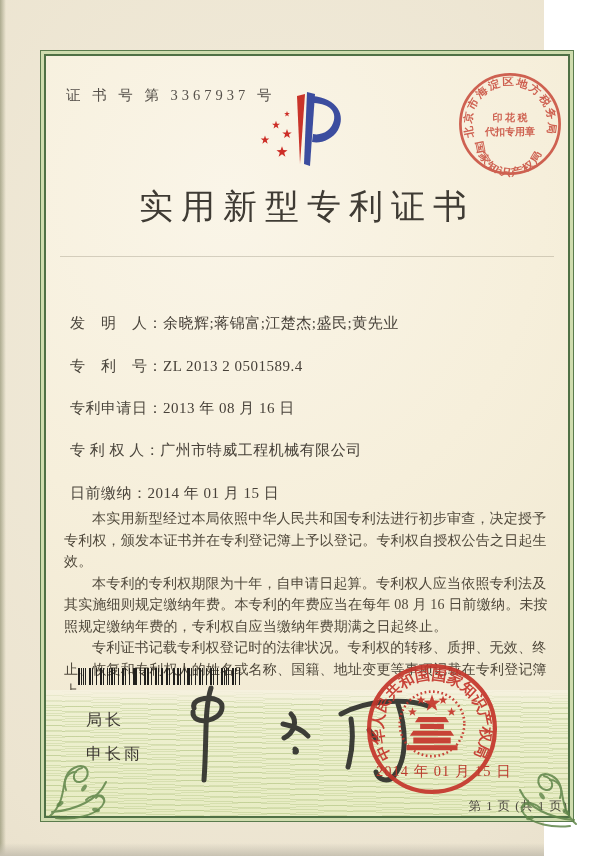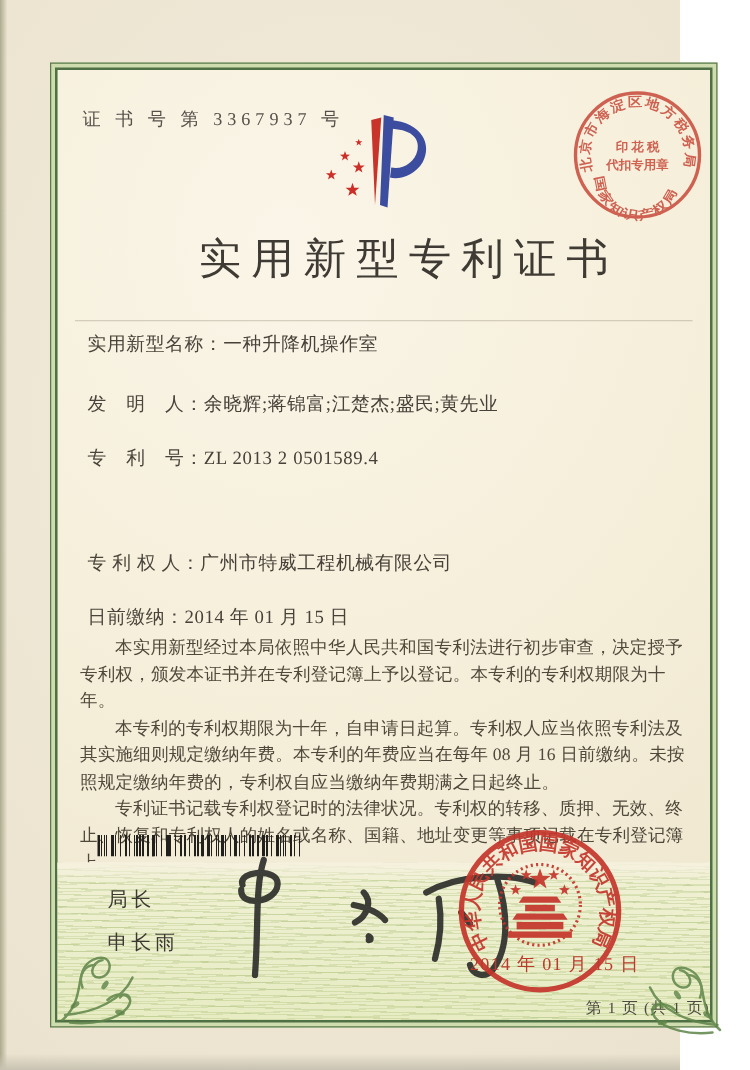--- a/index.html
+++ b/index.html
@@ -13,21 +13,21 @@
         background:linear-gradient(180deg, rgba(160,155,138,0), #c8c2b2);}
   
   .cert{position:absolute;left:40px;top:50px;width:534px;height:772px;
         border:1px solid #5a7b4d;padding:3px;background:#cfdcae;box-sizing:border-box;}
   .cert-inner{position:relative;width:100%;height:100%;border:2px solid #4f7045;box-sizing:border-box;
         background:radial-gradient(120% 90% at 35% 18%, #faf5e8 0%, #f6efdb 50%, #efe7cf 100%);}
   .cert-no{position:absolute;left:20px;top:30px;font-size:14.5px;letter-spacing:4px;color:#55504a;white-space:nowrap;}
   .logo{position:absolute;left:200px;top:32px;width:100px;height:80px;}
   .tax-seal{position:absolute;left:408px;top:12px;width:112px;height:112px;opacity:.88;}
   .title{position:absolute;left:0;top:128px;width:100%;text-align:center;
-        font-size:34px;letter-spacing:8px;color:#3f3b34;white-space:nowrap;padding-left:20px;}
+        font-size:34px;letter-spacing:8px;color:#3f3b34;white-space:nowrap;}
   .header-rule{position:absolute;left:14px;top:200px;width:494px;height:1px;background:rgba(120,110,90,.28);}
   .row{position:absolute;left:24px;white-space:nowrap;font-size:15px;color:#4a453c;letter-spacing:.5px;}
   .row .lab{color:#4a453c;}
   .row .val{color:#474139;}
   .r0{top:210px}.r1{top:258px}.r2{top:301px}.r3{top:343px}.r4{top:385px}.r5{top:428px}
   .paras{position:absolute;left:18px;top:452px;width:488px;}
   .paras p{margin:0;text-indent:2em;font-size:14px;line-height:21.5px;color:#4f483b;letter-spacing:.2px;}
   .barcode{position:absolute;left:32px;top:612px;width:162px;height:17px;
         background:
           repeating-linear-gradient(90deg,#21201d 0 2px,rgba(0,0,0,0) 2px 3px,#21201d 3px 4px,rgba(0,0,0,0) 4px 7px,#21201d 7px 8px,rgba(0,0,0,0) 8px 11px),
@@ -98,38 +98,38 @@
           <textPath href="#ringBottom" textLength="118" lengthAdjust="spacingAndGlyphs">国家知识产权局</textPath>
         </text>
         <text x="70" y="66" text-anchor="middle" font-size="12.5" fill="#c94e3e" font-weight="bold">印 花 税</text>
         <text x="70" y="84" text-anchor="middle" font-size="12.5" fill="#c94e3e" font-weight="bold">代扣专用章</text>
       </svg>
 
       <div class="title">实用新型专利证书</div>
 
       <div class="header-rule"></div>
 
-      <div class="row r0">
-        <span class="lab">实用新型名称：</span><span class="val">一种升降机操作室</span>
-      </div>
       <div class="row r1">
         <span class="lab">发　明　人：</span><span class="val">余晓辉;蒋锦富;江楚杰;盛民;黄先业</span>
       </div>
       <div class="row r2">
         <span class="lab">专　利　号：</span><span class="val">ZL 2013 2 0501589.4</span>
       </div>
+      <div class="row r3">
+        <span class="lab">专利申请日：</span><span class="val">2013 年 08 月 16 日</span>
+      </div>
       <div class="row r4">
         <span class="lab">专 利 权 人：</span><span class="val">广州市特威工程机械有限公司</span>
       </div>
       <div class="row r5">
         <span class="lab">日前缴纳：</span><span class="val">2014 年 01 月 15 日</span>
       </div>
 
       <div class="paras">
-        <p>本实用新型经过本局依照中华人民共和国专利法进行初步审查，决定授予专利权，颁发本证书并在专利登记簿上予以登记。本专利的专利权期限为十年。</p>
+        <p>本实用新型经过本局依照中华人民共和国专利法进行初步审查，决定授予专利权，颁发本证书并在专利登记簿上予以登记。专利权自授权公告之日起生效。</p>
         <p>本专利的专利权期限为十年，自申请日起算。专利权人应当依照专利法及其实施细则规定缴纳年费。本专利的年费应当在每年 08 月 16 日前缴纳。未按照规定缴纳年费的，专利权自应当缴纳年费期满之日起终止。</p>
         <p>专利证书记载专利权登记时的法律状况。专利权的转移、质押、无效、终止、恢复和专利权人的姓名或名称、国籍、地址变更等事项记载在专利登记簿上。</p>
       </div>
 
       <div class="barcode"></div>
 
       <div class="band"></div>
 
       <div class="sig-title">局长</div>
       <div class="sig-name">申长雨</div>

